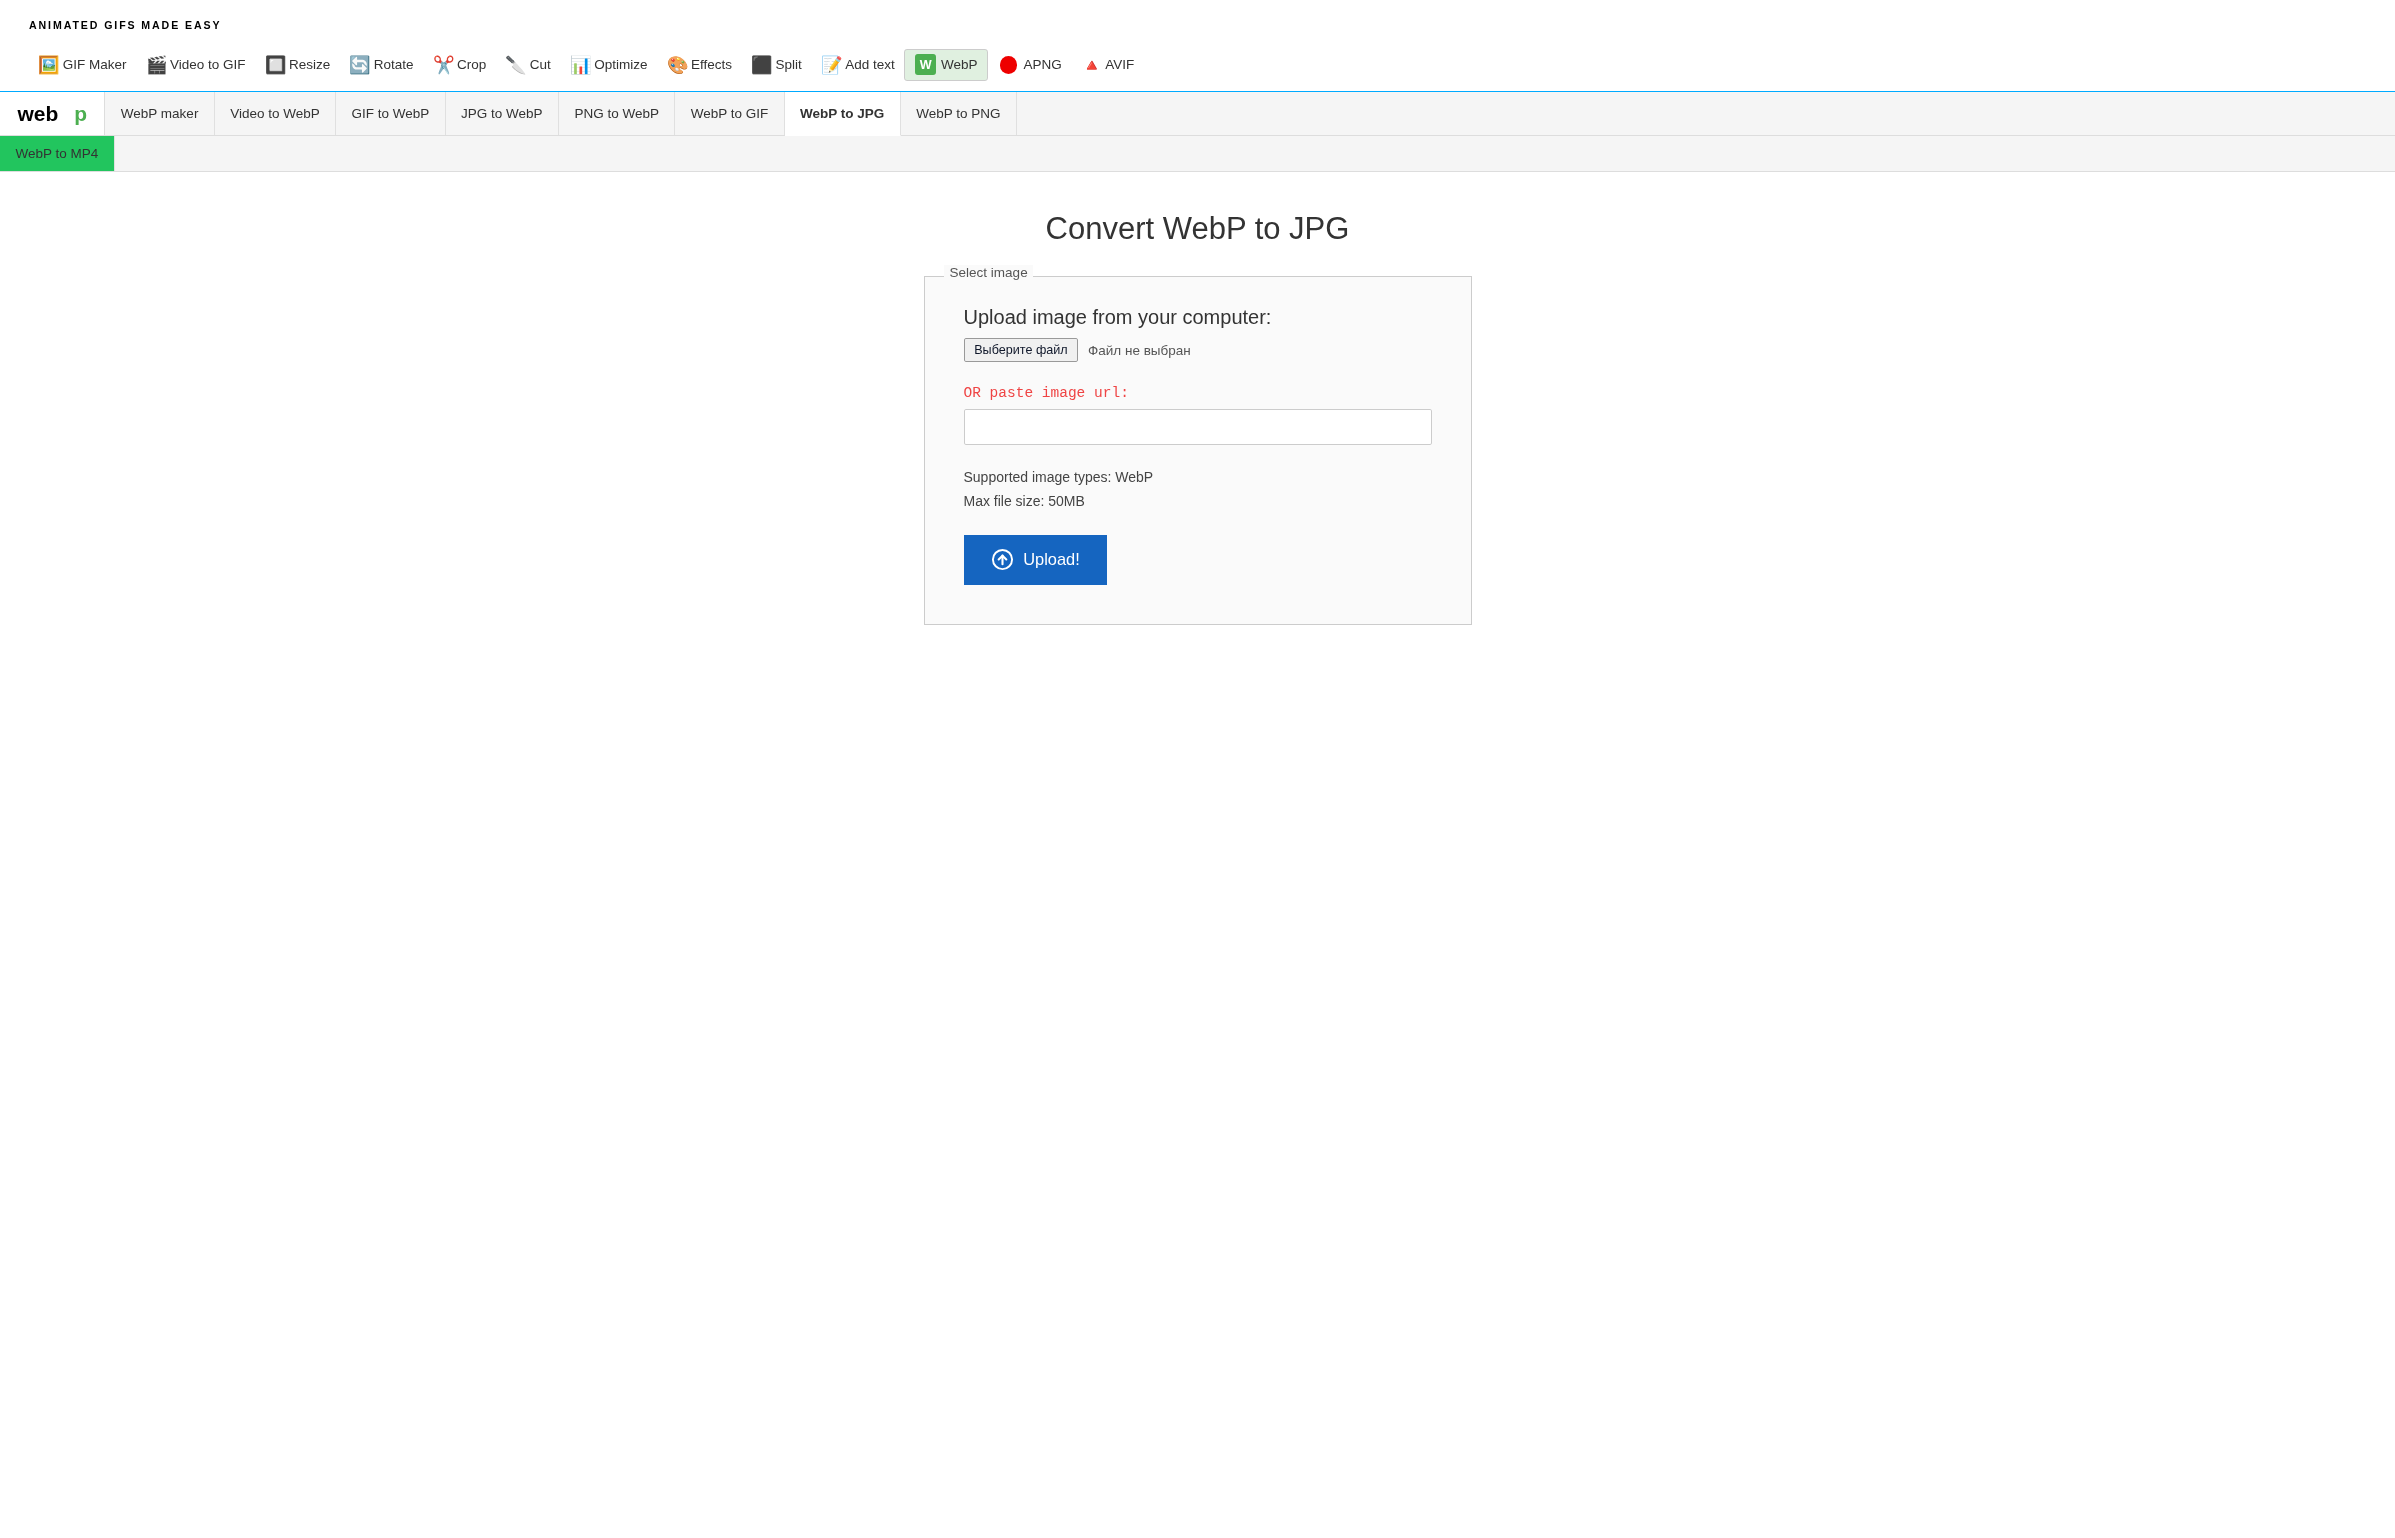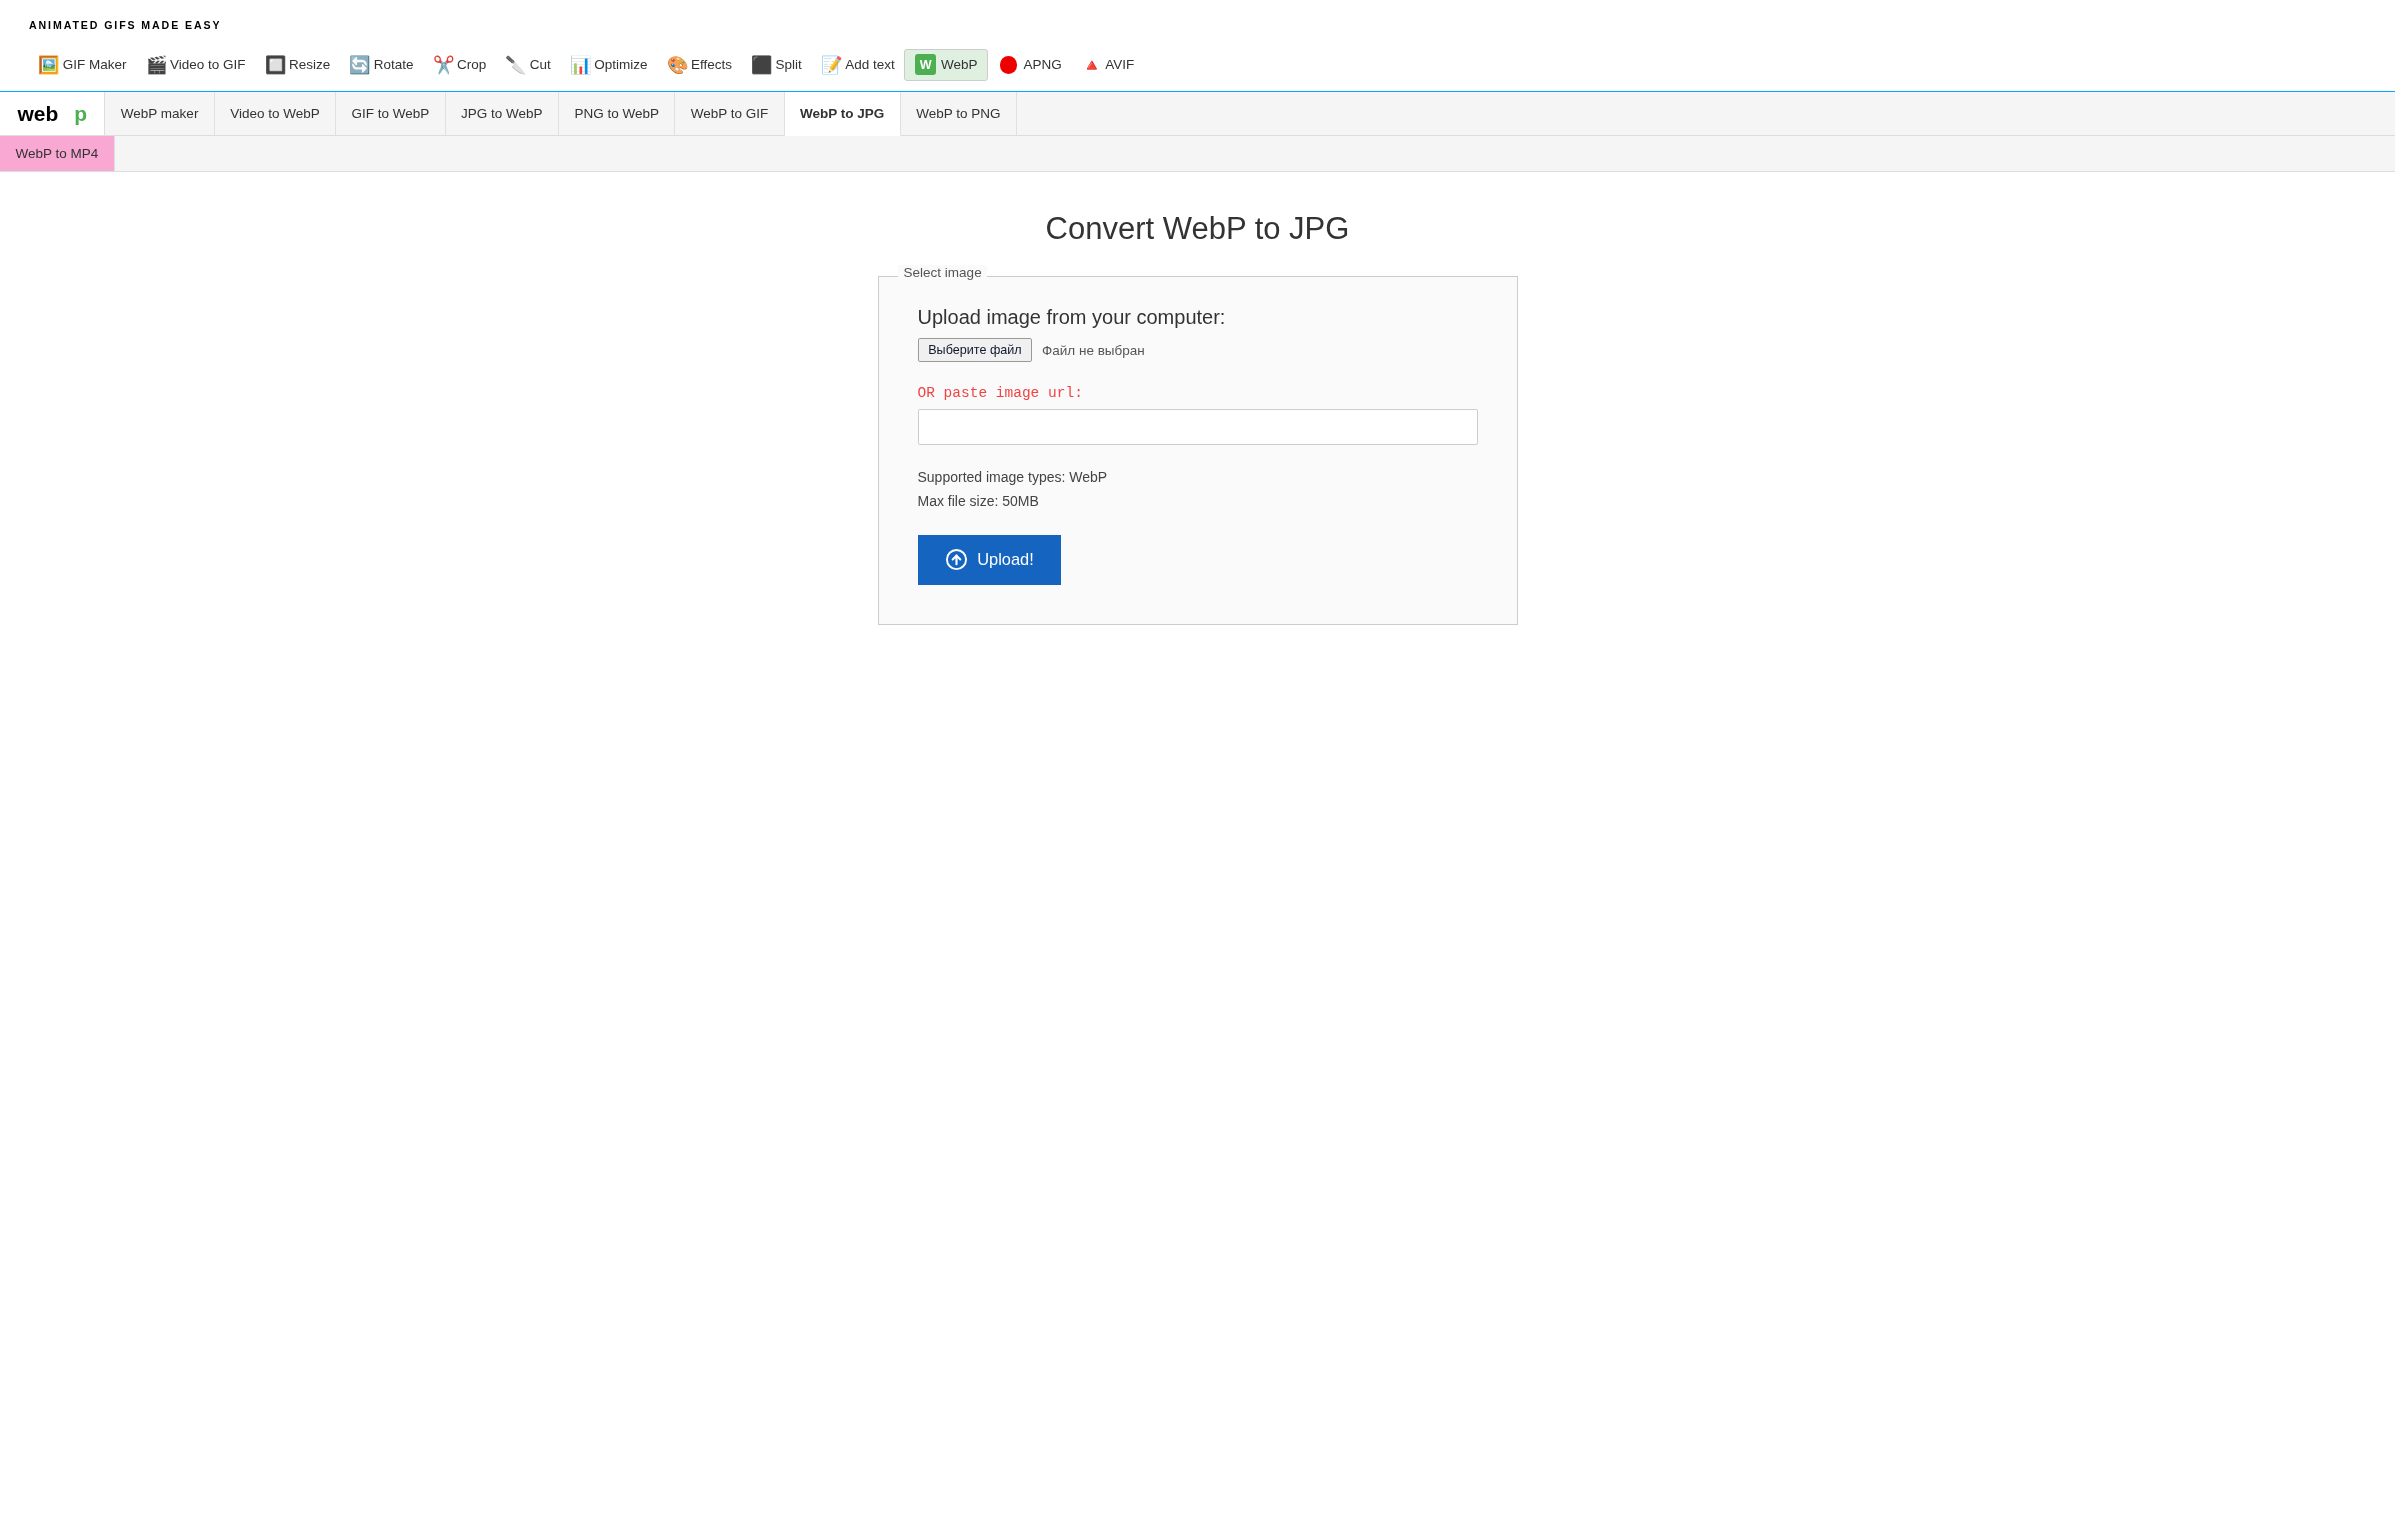--- a/index.html
+++ b/index.html
@@ -107,21 +107,21 @@
       display: flex;
       border-bottom: 1px solid #ddd;
       background: #f5f5f5;
     }
     .sub-tab-row2 {
       padding: 9.7px 15.4px;
       font-size: 13.5px;
       color: #333;
       cursor: pointer;
       border-right: 1px solid #e0e0e0;
-      background: #f9a8d4;
+      background: #22c55e;
       white-space: nowrap;
     }
 
     
     .main-content {
       padding: 39px 29px;
       display: flex;
       flex-direction: column;
       align-items: center;
     }
@@ -130,21 +130,21 @@
       font-weight: normal;
       color: #333;
       margin-bottom: 29px;
     }
 
     
     .upload-card {
       border: 1px solid #ccc;
       background: #fafafa;
       padding: 29px 39px 39px 39px;
-      width: 640px;
+      width: 548px;
       max-width: 100%;
       position: relative;
     }
     .upload-card-legend {
       position: absolute;
       top: -11.6px;
       left: 19.3px;
       background: #fafafa;
       padding: 0 5.8px;
       font-size: 13.5px;

